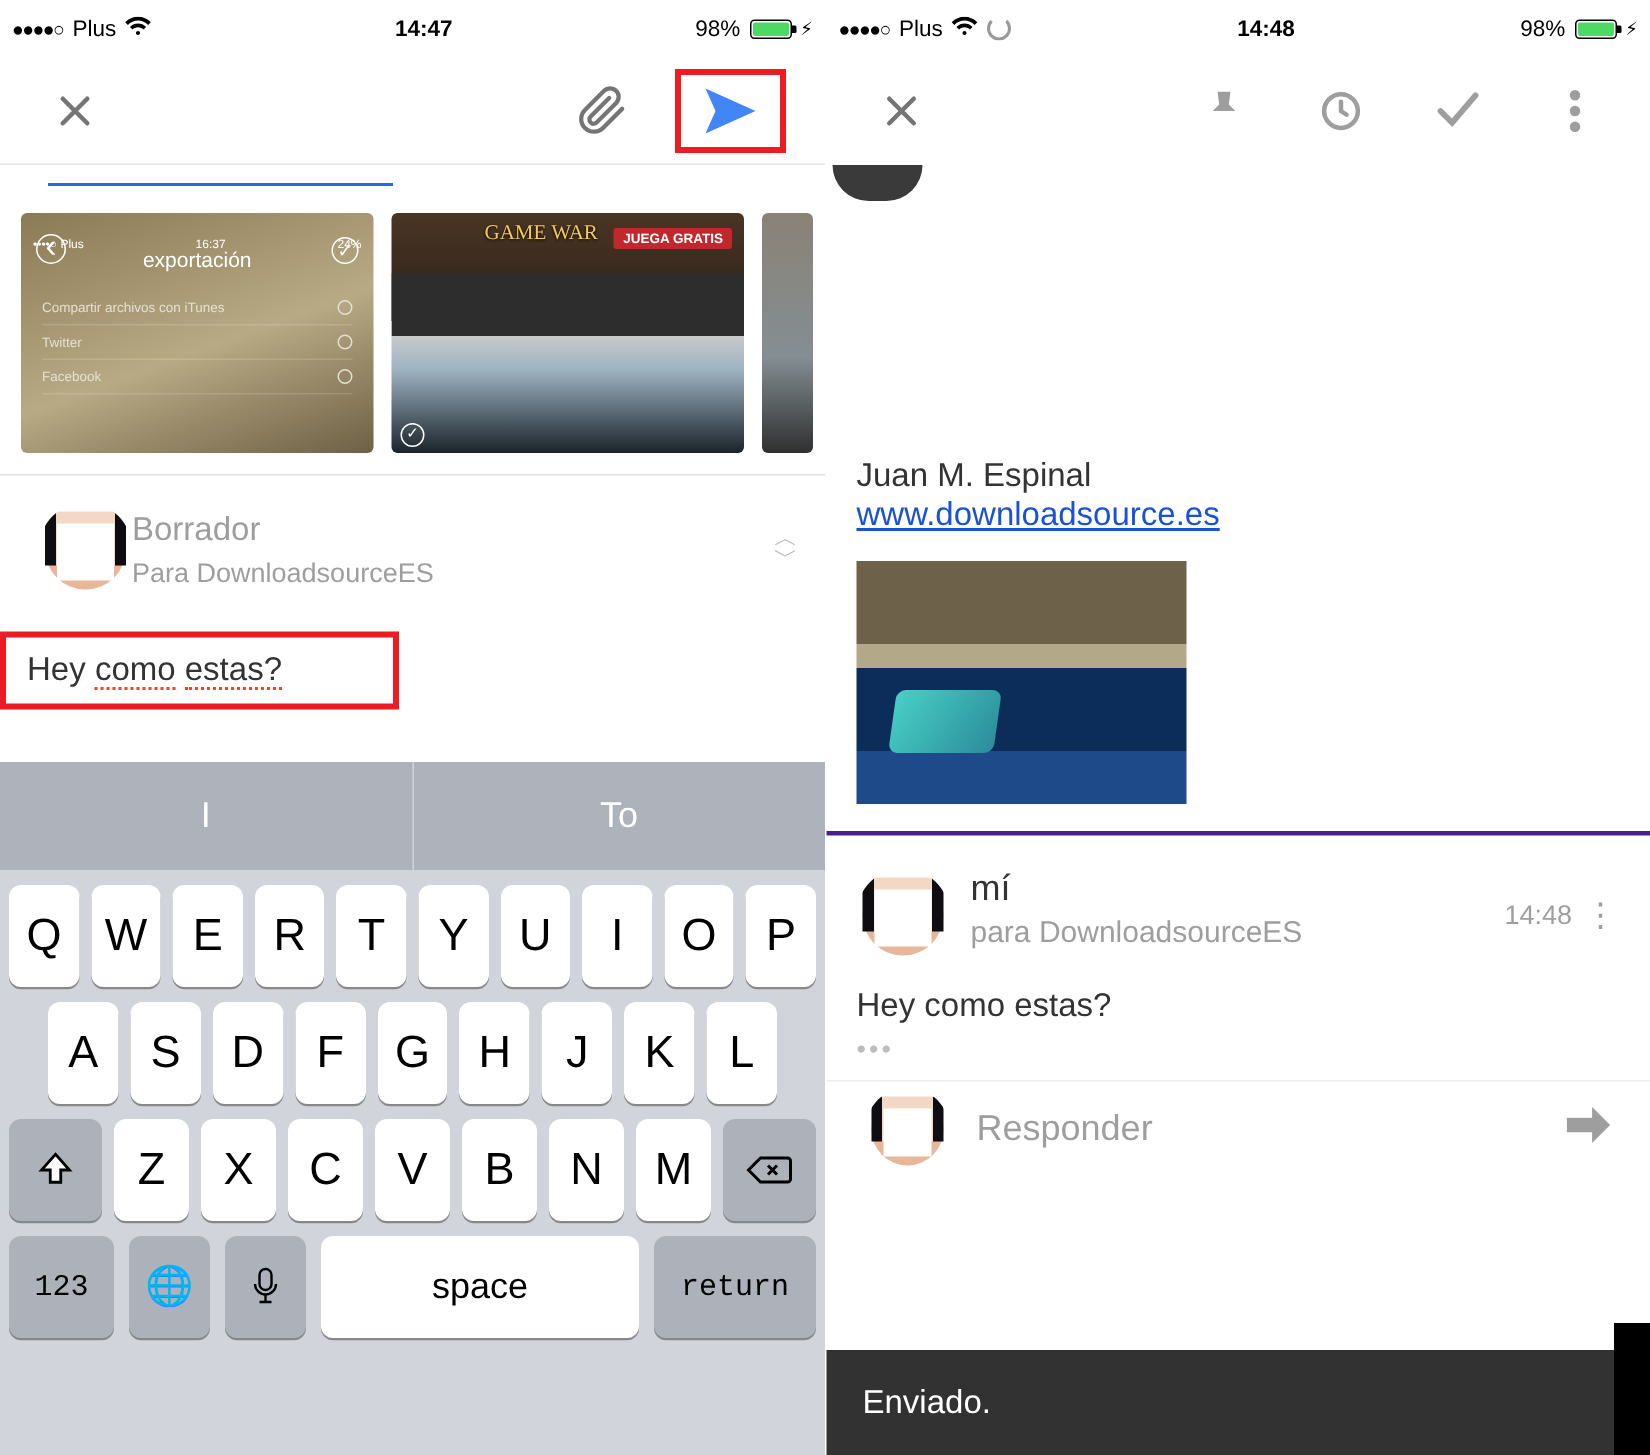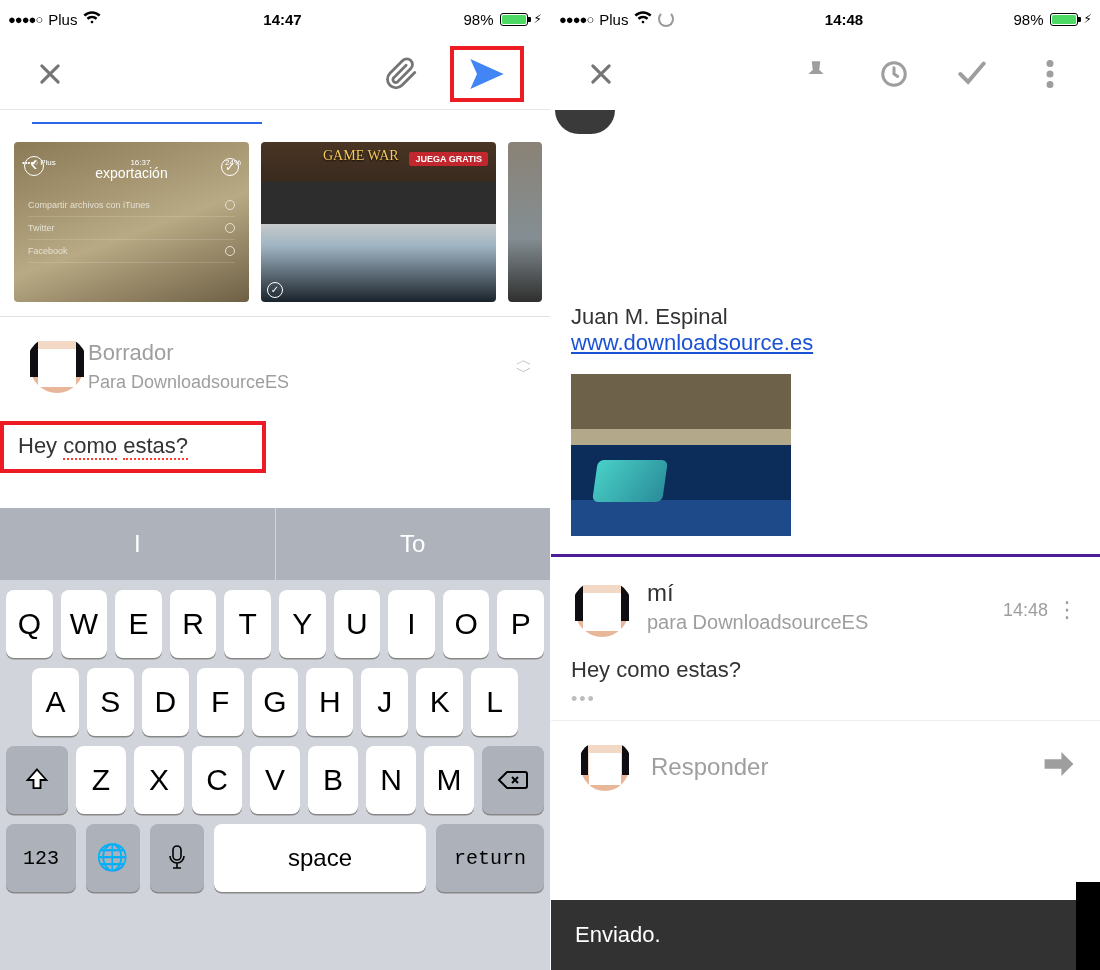--- a/index.html
+++ b/index.html
@@ -127,21 +127,21 @@
   }
   .photo::after{ content:""; position:absolute; left:24px; top:86px; width:70px; height:42px; background:linear-gradient(120deg,#49d0c7,#2a8c9a); border-radius:6px; transform:skewX(-8deg);}
   .r-msg-row { display:flex; gap:14px; padding:22px 22px 0 20px; border-top:3px solid #4c1d95; margin-top:18px;}
   .r-msg-col { flex:1;}
   .r-from { font-size:24px; color:#333;}
   .r-to { font-size:20px; color:#9e9e9e; margin-top:4px;}
   .r-time { color:#9e9e9e; font-size:18px; display:flex; align-items:center; gap:8px;}
   .r-time .vdots { font-size:22px; line-height:10px; color:#9e9e9e;}
   .r-body { padding: 16px 20px 6px; font-size:22px; color:#333;}
   .r-ellip { color:#bdbdbd; padding:0 20px 10px; font-size:18px; letter-spacing:2px;}
-  .r-reply { display:flex; align-items:center; gap:18px; padding:18px 26px; border-top:1px solid #eee; font-size:24px; color:#9e9e9e;}
+  .r-reply { display:flex; align-items:center; gap:18px; padding:4px 26px; border-top:1px solid #eee; font-size:24px; color:#9e9e9e;}
   .r-reply .avatar{ width:56px; height:56px;}
   .r-reply .arrow { margin-left:auto;}
   .r-reply .arrow svg{ fill:#9e9e9e;}
   .toast {
     position:absolute; left:0; right:24px; bottom:0; height:70px;
     background:#323232; color:#fff; font-size:22px; display:flex; align-items:center; padding:0 24px;
   }
   .toast-handle{ position:absolute; right:0; bottom:0; width:24px; height:88px; background:#000;}
   .spinner { width:16px; height:16px; border:2px solid #999; border-top-color:transparent; border-radius:50%; }
 </style>

